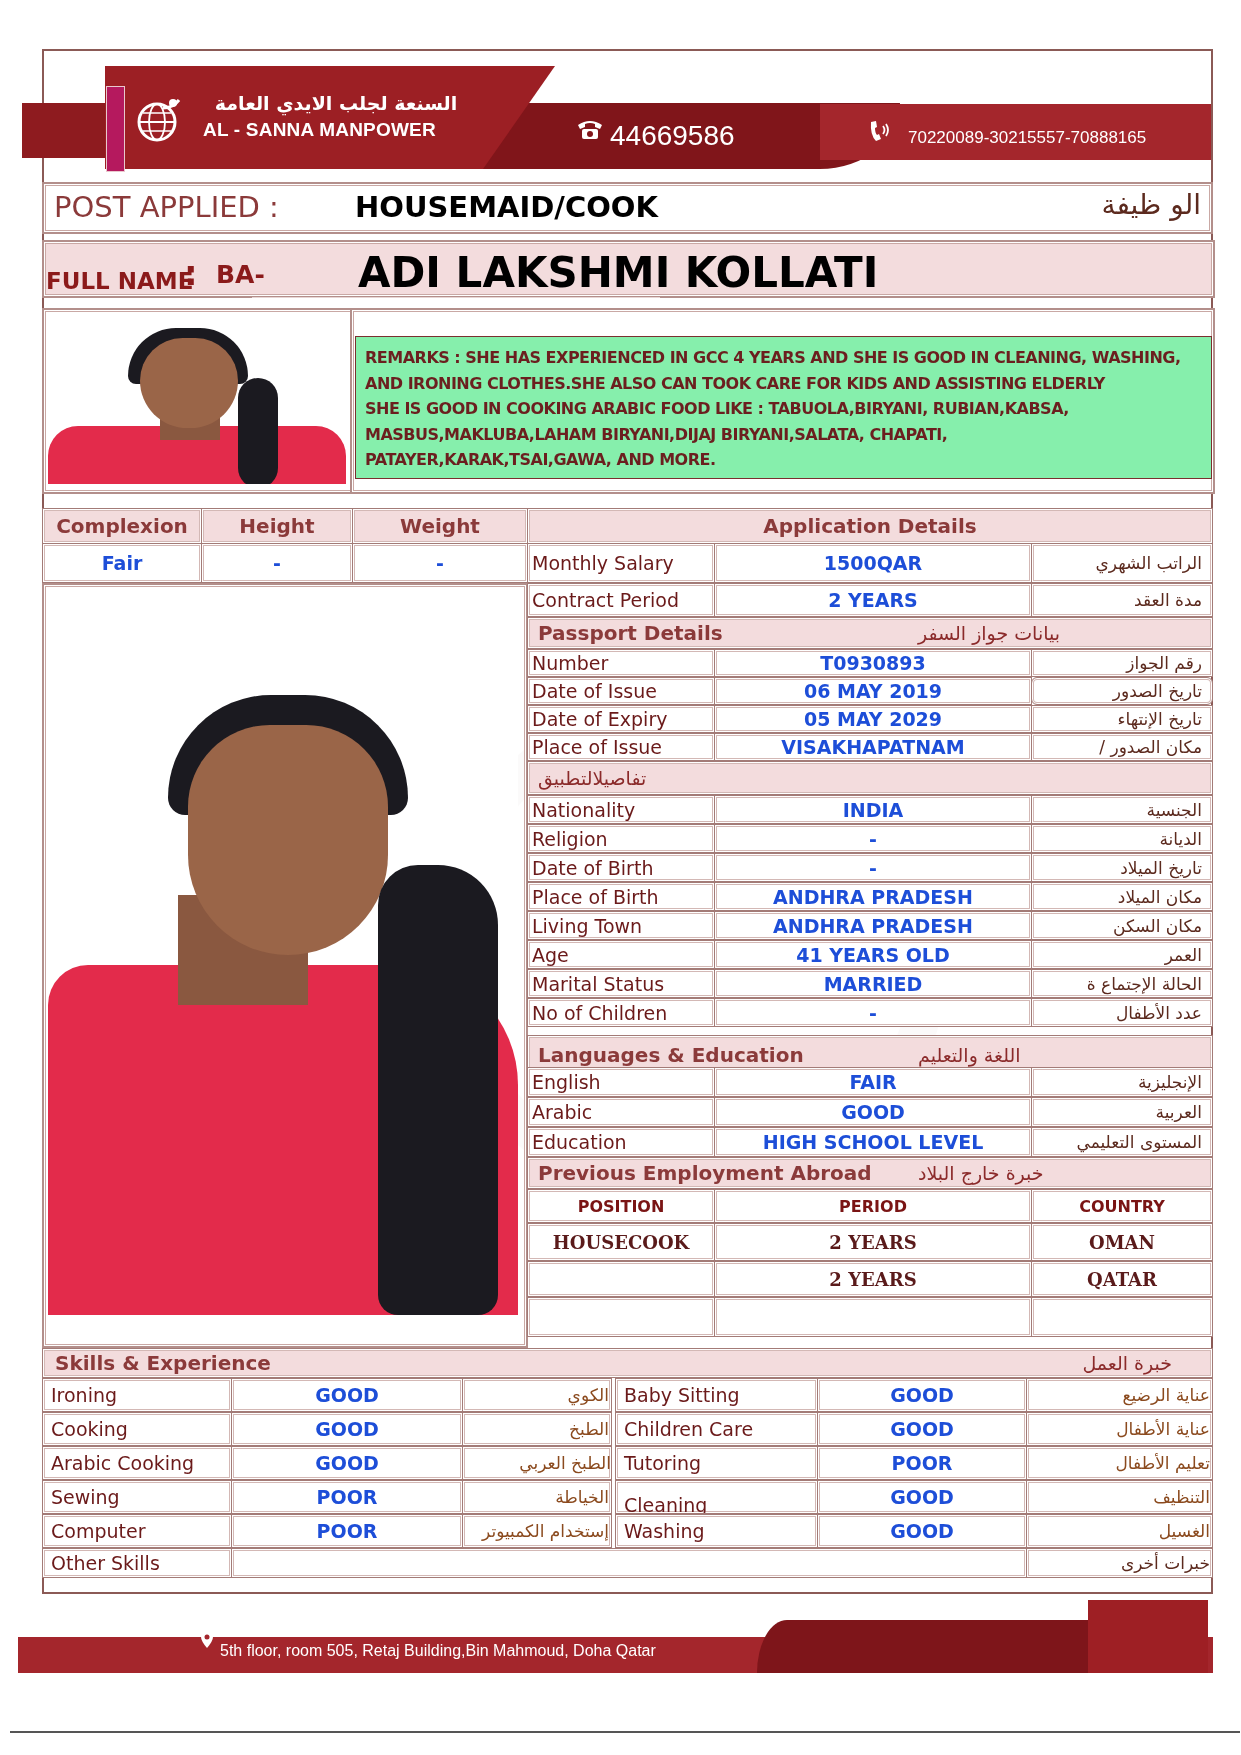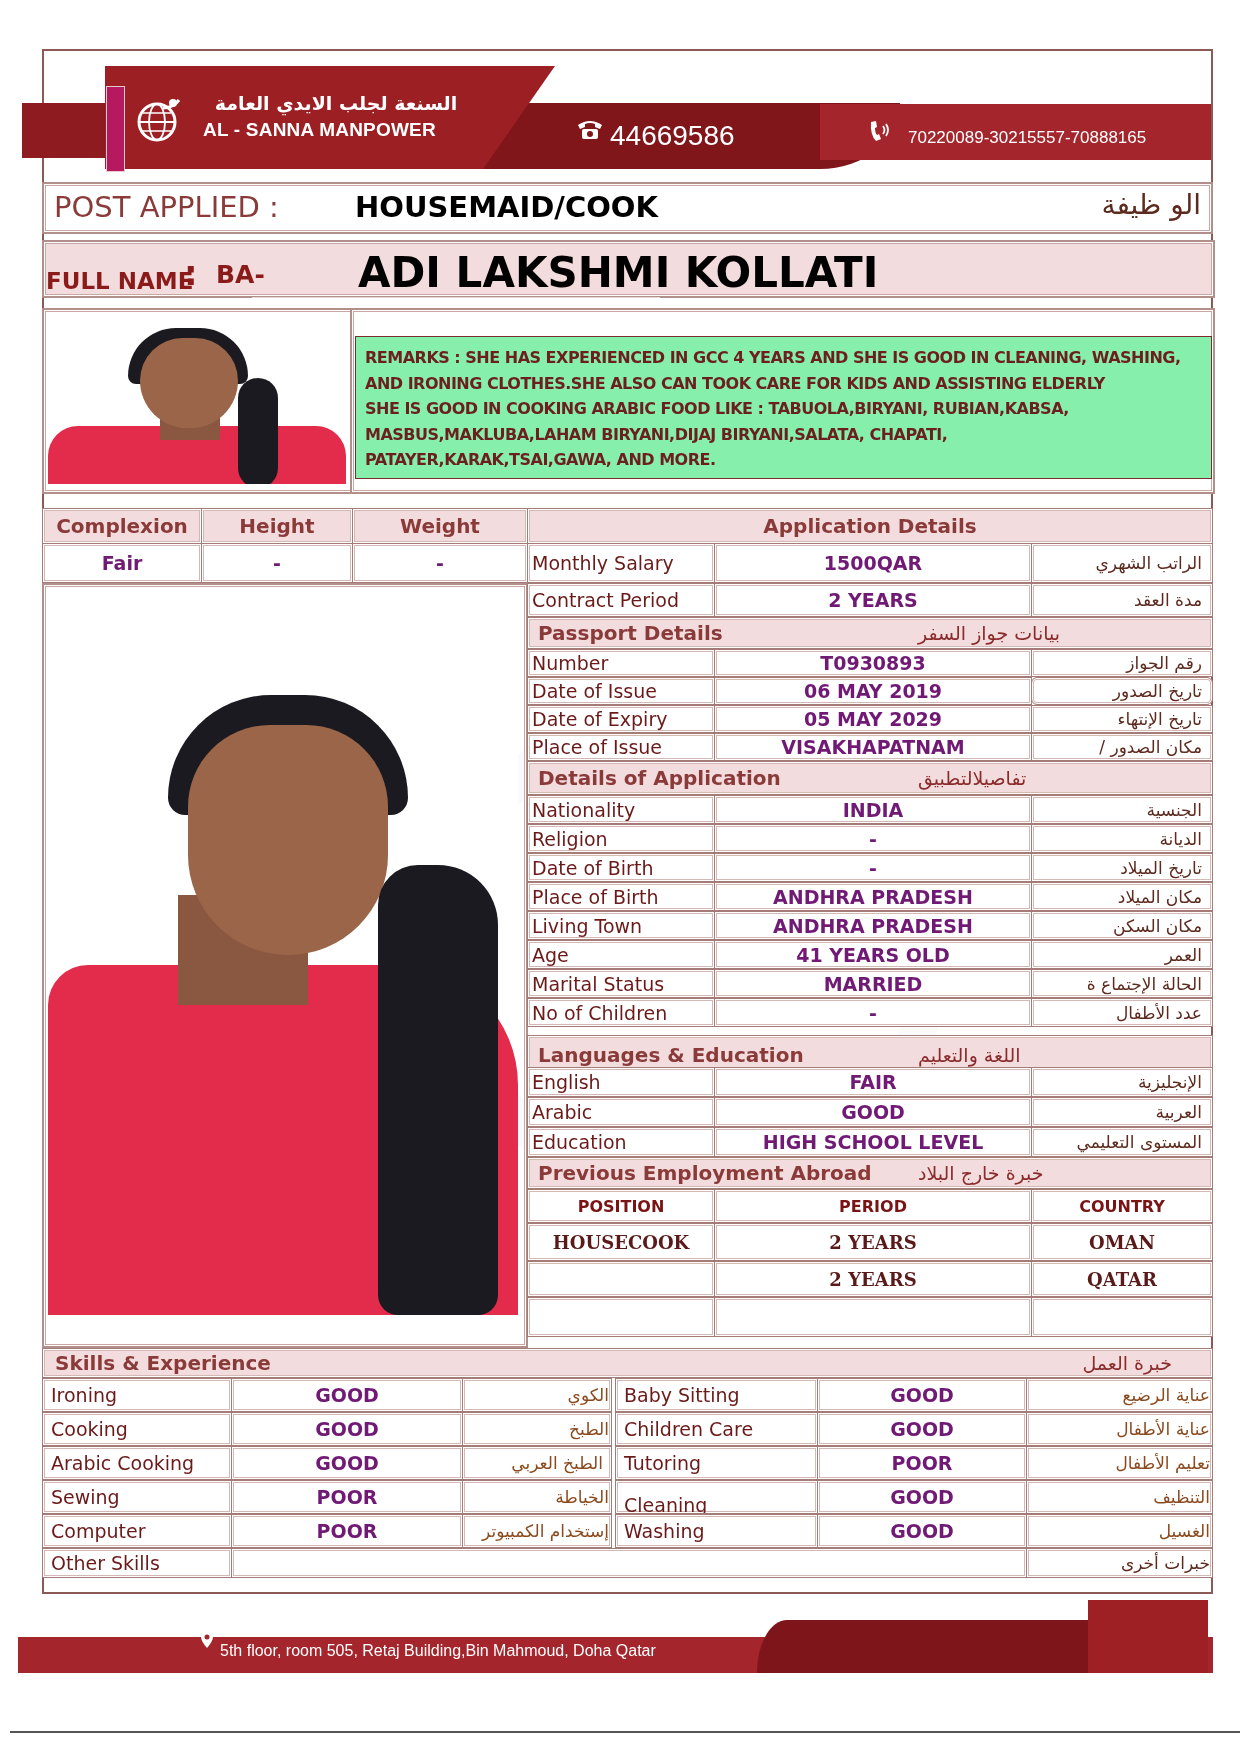--- a/index.html
+++ b/index.html
@@ -21,21 +21,21 @@
   .phone-num { position: absolute; left: 610px; top: 120px; color: #fff; font-family: "Liberation Sans", sans-serif; font-size: 28px; }
   .mobile-icon { position: absolute; left: 868px; top: 119px; width: 28px; height: 24px; }
   .mobile-nums { position: absolute; left: 908px; top: 128px; color: #fff; font-family: "Liberation Sans", sans-serif; font-size: 17px; }
 
   
   .box { position: absolute; border: 2px solid #b38f8b; box-shadow: inset 0 0 0 1px #fff, inset 0 0 0 2px #c9a8a4; }
   .pinkbg { background: #f3dcdd; }
   .cell { position: absolute; border: 1.5px solid #a37b77; box-shadow: inset 0 0 0 1px #fff, inset 0 0 0 2px #d3b8b5; background: #fff; font-family: "Liberation Sans", sans-serif; display: flex; align-items: center; overflow: hidden; white-space: nowrap; }
   .cell.hdr { background: #f3dcdd; }
   .lbl { color: #6b1a1a; font-family: "DejaVu Sans", sans-serif; font-size: 19px; padding-left: 4px; }
-  .val { color: #701a75; font-family: "DejaVu Sans", sans-serif; font-weight: bold; font-size: 19px; justify-content: center; width: 100%; text-align: center; }
+  .val { color: #1d4ed8; font-family: "DejaVu Sans", sans-serif; font-weight: bold; font-size: 19px; justify-content: center; width: 100%; text-align: center; }
   .ar { color: #5c2a1e; font-family: "DejaVu Sans", sans-serif; font-size: 17px; direction: rtl; justify-content: flex-start; padding-right: 10px; }
   .sec-title { color: #8b3a3a; font-family: "DejaVu Sans", sans-serif; font-weight: bold; font-size: 20px; }
   .sec-ar { color: #8b2a2a; font-family: "DejaVu Sans", sans-serif; font-size: 19px; direction: rtl; }
   .center { justify-content: center; }
 
   .post-label { position: absolute; left: 54px; top: 190px; color: #8b3a3a; font-family: "DejaVu Sans", sans-serif; font-size: 29px; }
   .post-val { position: absolute; left: 355px; top: 190px; color: #000; font-family: "DejaVu Sans", sans-serif; font-weight: bold; font-size: 29px; }
   .post-ar { position: absolute; right: 40px; top: 188px; color: #5c2a1e; font-family: "DejaVu Sans", sans-serif; font-size: 28px; direction: rtl; width: 200px; text-align: right; }
 
   .name-label { position: absolute; left: 46px; top: 268px; color: #8b1a1a; font-family: "DejaVu Sans", sans-serif; font-weight: bold; font-size: 23px; }
@@ -213,21 +213,20 @@
     <div class="cell" style="left:527px; top:733px; width:188px; height:28px;">
       <span class="lbl">Place of Issue</span>
     </div>
     <div class="cell center" style="left:714px; top:733px; width:318px; height:28px;">
       <span class="val">VISAKHAPATNAM</span>
     </div>
     <div class="cell ar" style="left:1031px; top:733px; width:182px; height:28px;">
       <span>مكان الصدور /</span>
     </div>
     <div class="cell hdr" style="left:527px; top:761px; width:686px; height:34px; justify-content:flex-start; padding-left:10px;">
-      <span class="sec-title" style="width:380px;">Details of Application</span>
       <span class="sec-ar">تفاصيلالتطبيق</span>
     </div>
     <div class="cell" style="left:527px; top:795px; width:188px; height:29px;">
       <span class="lbl">Nationality</span>
     </div>
     <div class="cell center" style="left:714px; top:795px; width:318px; height:29px;">
       <span class="val">INDIA</span>
     </div>
     <div class="cell ar" style="left:1031px; top:795px; width:182px; height:29px;">
       <span>الجنسية</span>
@@ -408,21 +407,21 @@
     </div>
     <div class="cell ar" style="left:1026px; top:1412px; width:187px; height:34px; padding-right:2px;">
       <span style="color:#8b4a1e;">عناية الأطفال</span>
     </div>
     <div class="cell" style="left:42px; top:1446px; width:190px; height:34px;">
       <span class="lbl" style="padding-left:8px;">Arabic Cooking</span>
     </div>
     <div class="cell center" style="left:231px; top:1446px; width:232px; height:34px;">
       <span class="val">GOOD</span>
     </div>
-    <div class="cell ar" style="left:462px; top:1446px; width:150px; height:34px; padding-right:8px;">
+    <div class="cell ar" style="left:462px; top:1446px; width:150px; height:34px; padding-right:0;">
       <span style="color:#8b4a1e;">الطبخ العربي</span>
     </div>
     <div class="cell" style="left:615px; top:1446px; width:203px; height:34px;">
       <span class="lbl" style="padding-left:8px;">Tutoring</span>
     </div>
     <div class="cell center" style="left:817px; top:1446px; width:210px; height:34px;">
       <span class="val">POOR</span>
     </div>
     <div class="cell ar" style="left:1026px; top:1446px; width:187px; height:34px; padding-right:2px;">
       <span style="color:#8b4a1e;">تعليم الأطفال</span>

